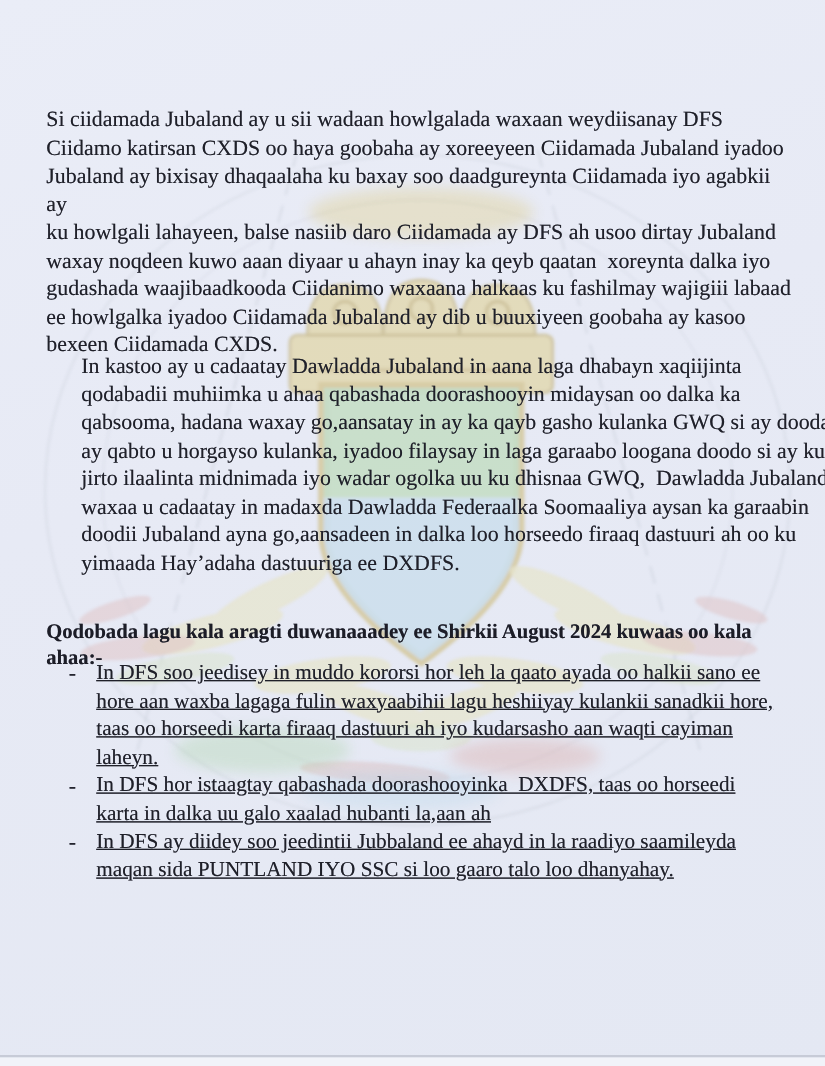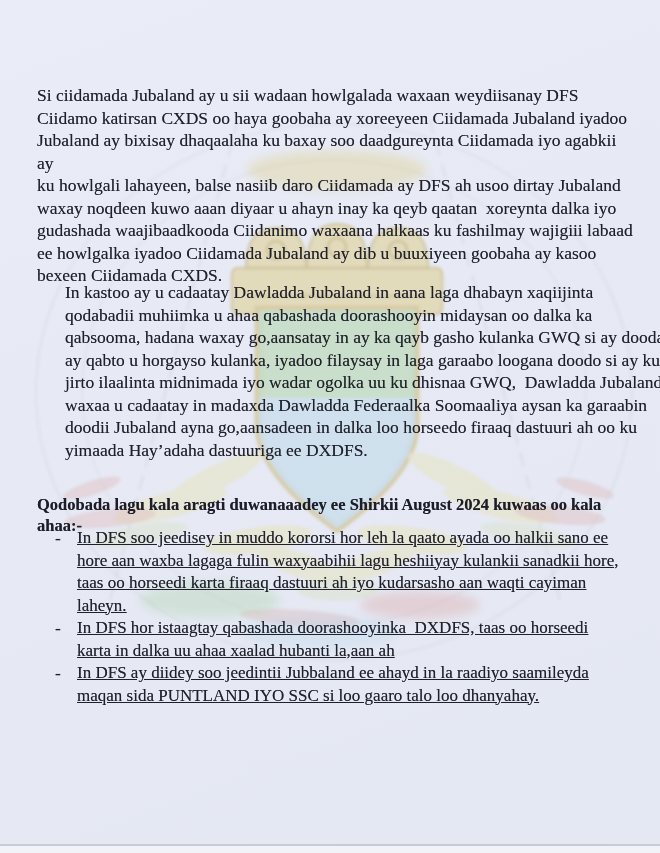--- a/index.html
+++ b/index.html
@@ -156,21 +156,21 @@
       <div class="bullet">
         <span class="dash">-</span>
         <span class="btext">In DFS soo jeedisey in muddo kororsi hor leh la qaato ayada oo halkii sano ee
 hore aan waxba lagaga fulin waxyaabihii lagu heshiiyay kulankii sanadkii hore,
 taas oo horseedi karta firaaq dastuuri ah iyo kudarsasho aan waqti cayiman
 laheyn.</span>
       </div>
       <div class="bullet">
         <span class="dash">-</span>
         <span class="btext">In DFS hor istaagtay qabashada doorashooyinka  DXDFS, taas oo horseedi
-karta in dalka uu ahaa xaalad hubanti la,aan ah</span>
+karta in dalka uu galo xaalad hubanti la,aan ah</span>
       </div>
       <div class="bullet">
         <span class="dash">-</span>
         <span class="btext">In DFS ay diidey soo jeedintii Jubbaland ee ahayd in la raadiyo saamileyda
 maqan sida PUNTLAND IYO SSC si loo gaaro talo loo dhanyahay.</span>
       </div>
     </div>
 
   </div>
 

